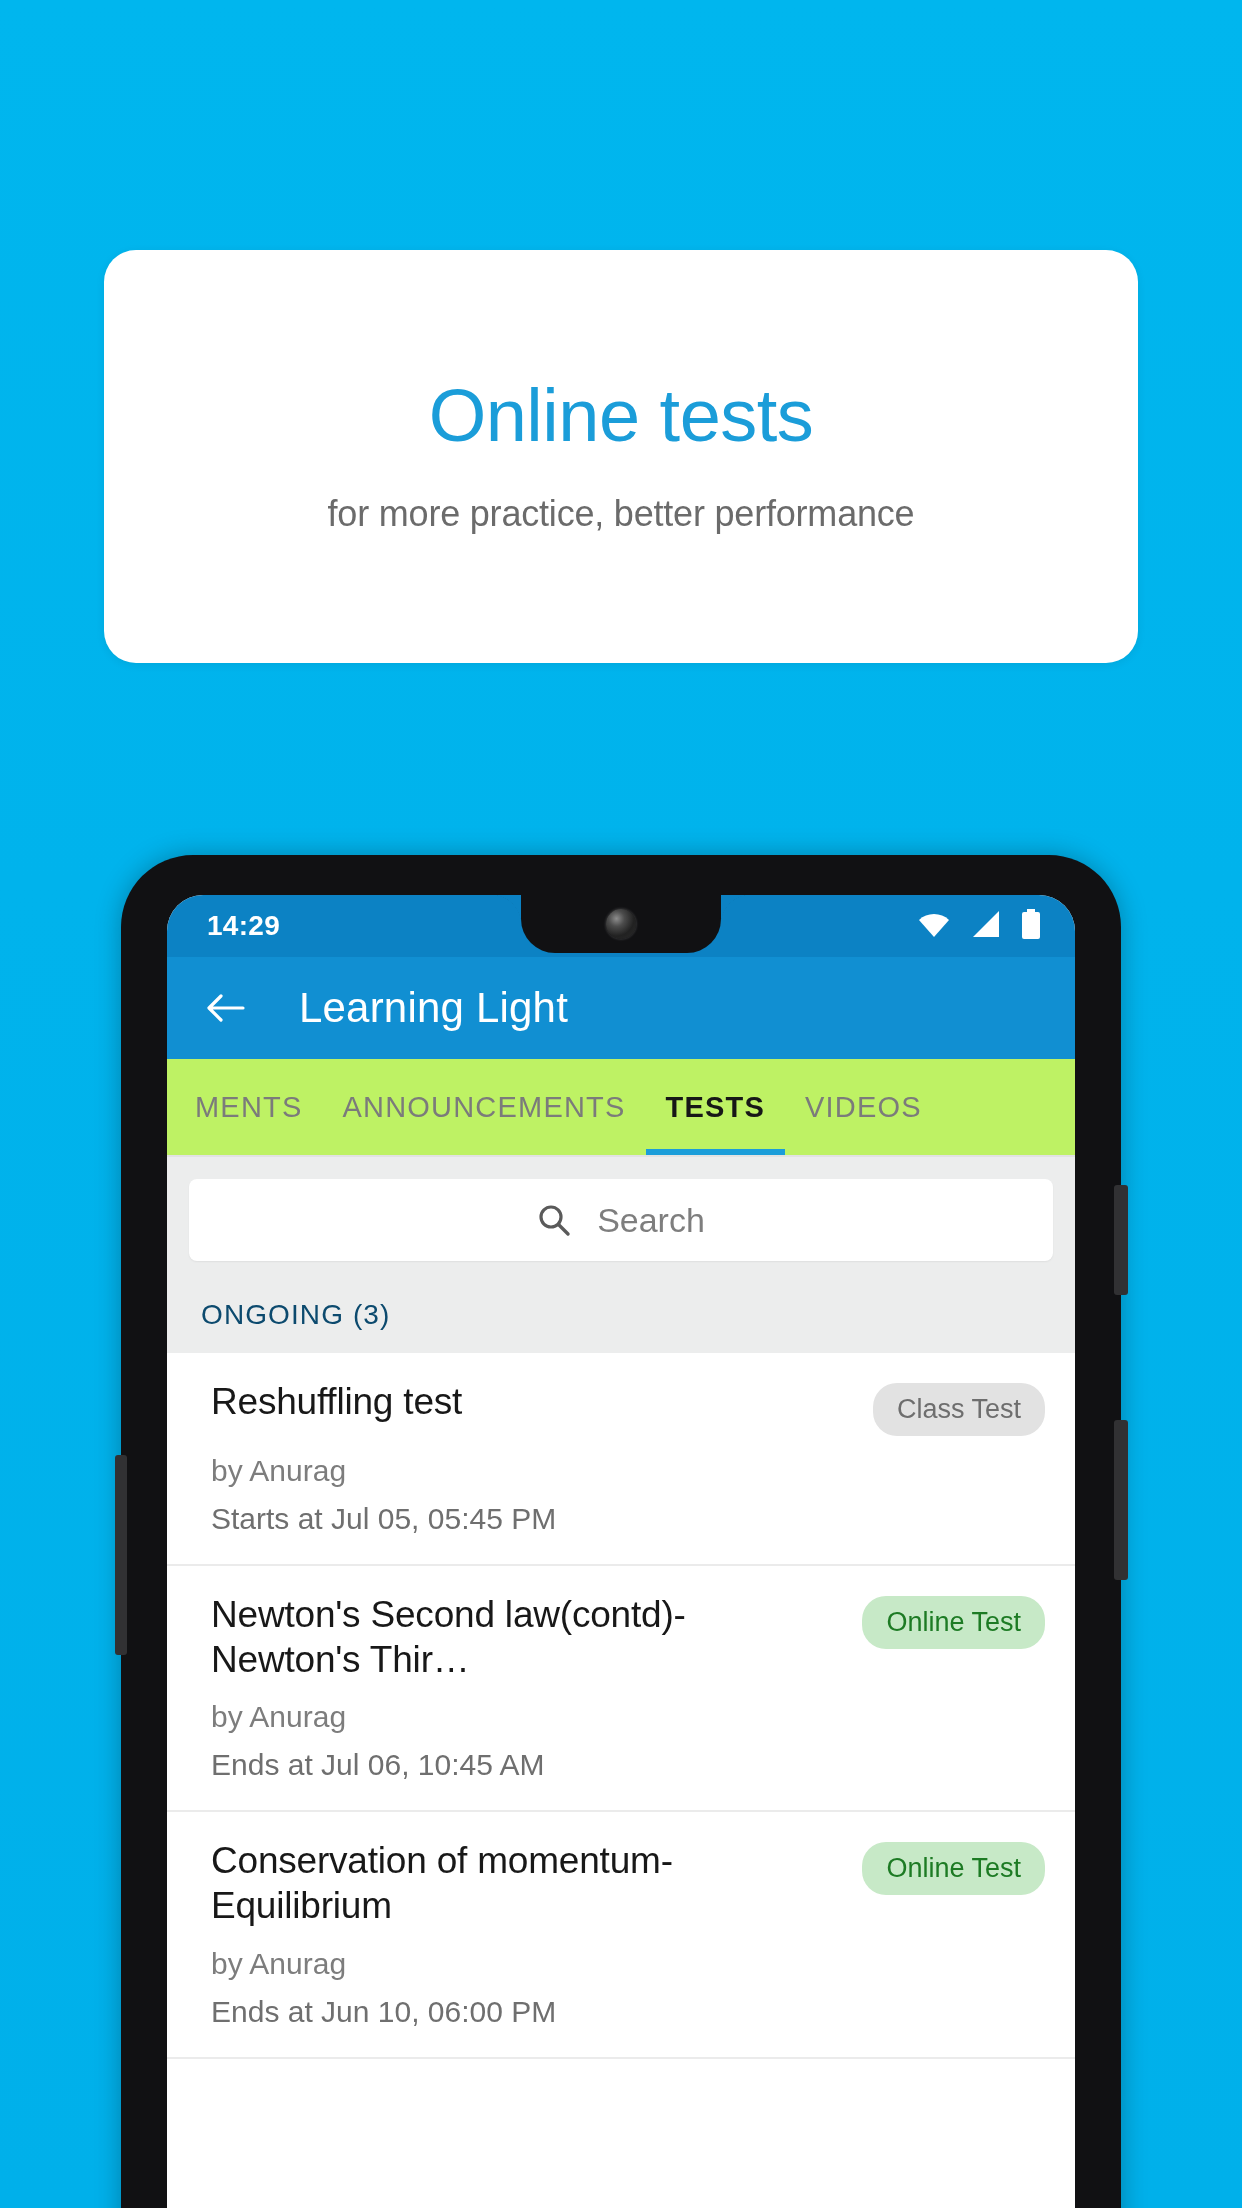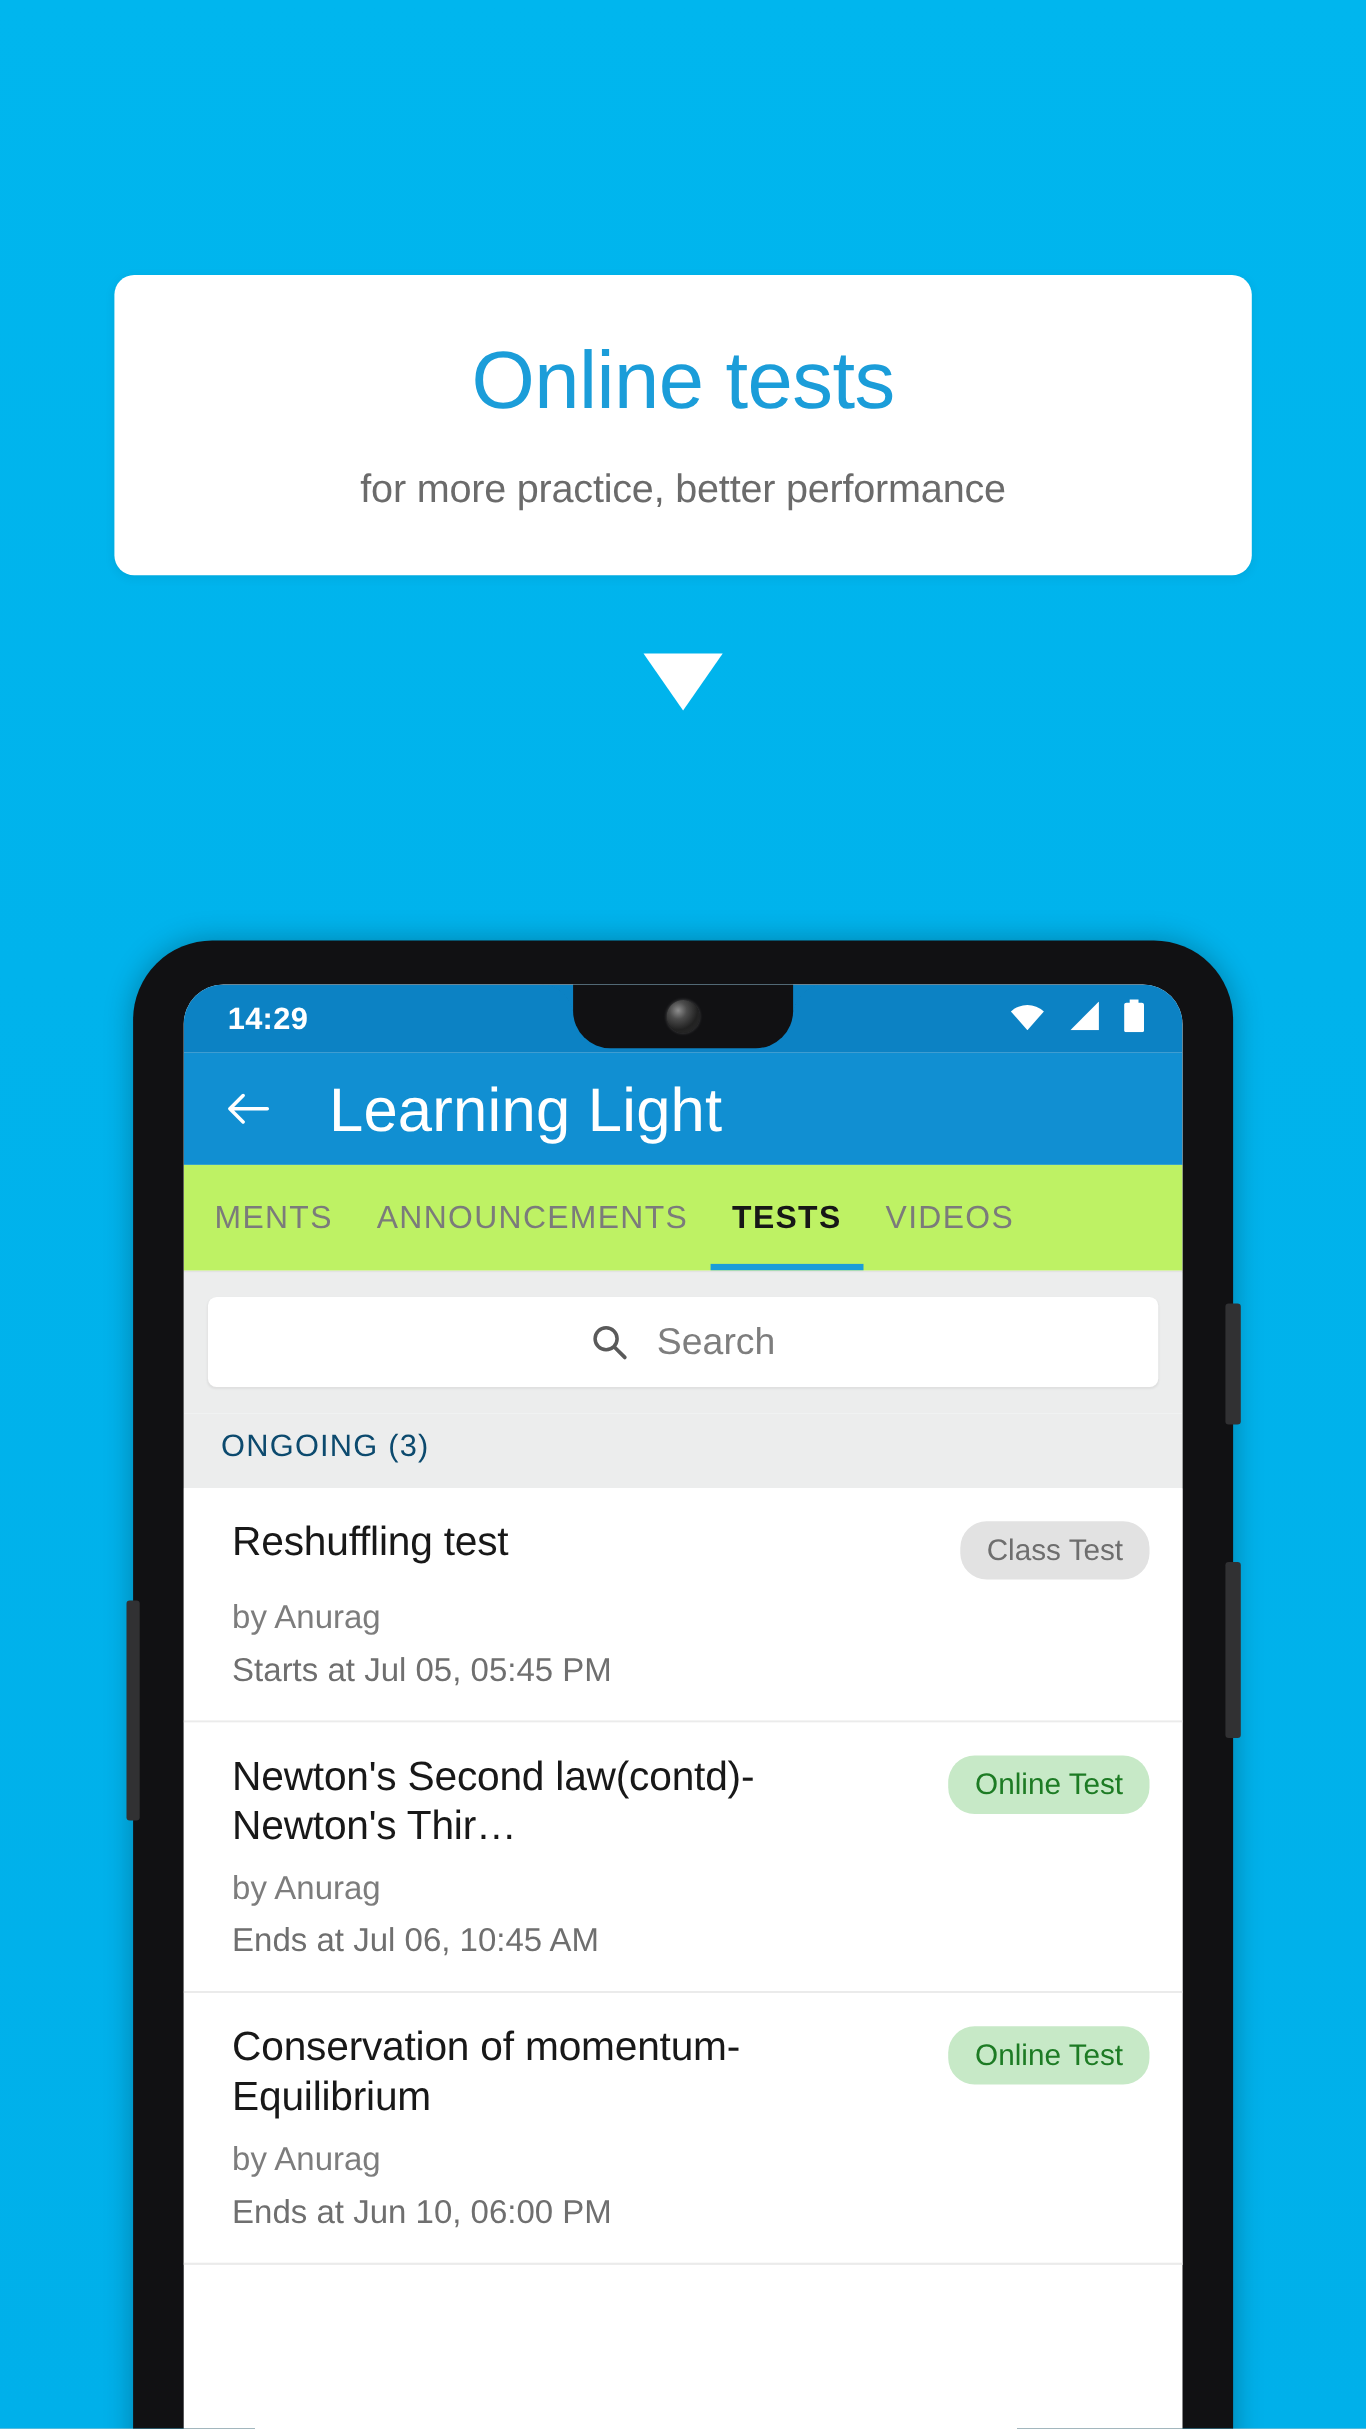--- a/index.html
+++ b/index.html
@@ -12,23 +12,23 @@
     position: relative;
     width: 1242px; height: 2208px;
     background: linear-gradient(180deg, #00b6ee 0%, #00b3ec 40%, #00b0ea 100%);
     overflow: hidden;
   }
 
   
   .promo-card {
     position: absolute;
     left: 104px; top: 250px;
-    width: 1034px; height: 273px;
+    width: 1034px; height: 413px;
     background: #ffffff;
-    border-radius: 18px;
+    border-radius: 32px;
     box-shadow: 0 2px 10px rgba(0,0,0,0.07);
     display: flex;
     flex-direction: column;
     align-items: center;
     justify-content: center;
   }
   .promo-title {
     font-size: 74px;
     color: #1b9dd9;
     font-weight: 400;
@@ -134,21 +134,21 @@
     height: 102px;
     background: #118fd2;
     display: flex;
     align-items: center;
     padding-left: 36px;
   }
   .back-arrow { width: 44px; height: 44px; flex: none; }
   .appbar-title {
     margin-left: 52px;
     color: #ffffff;
-    font-size: 56px;
+    font-size: 42px;
     font-weight: 400;
     letter-spacing: 0.2px;
   }
 
   
   .tabs {
     height: 96px;
     background: #bef264;
     display: flex;
     align-items: center;

